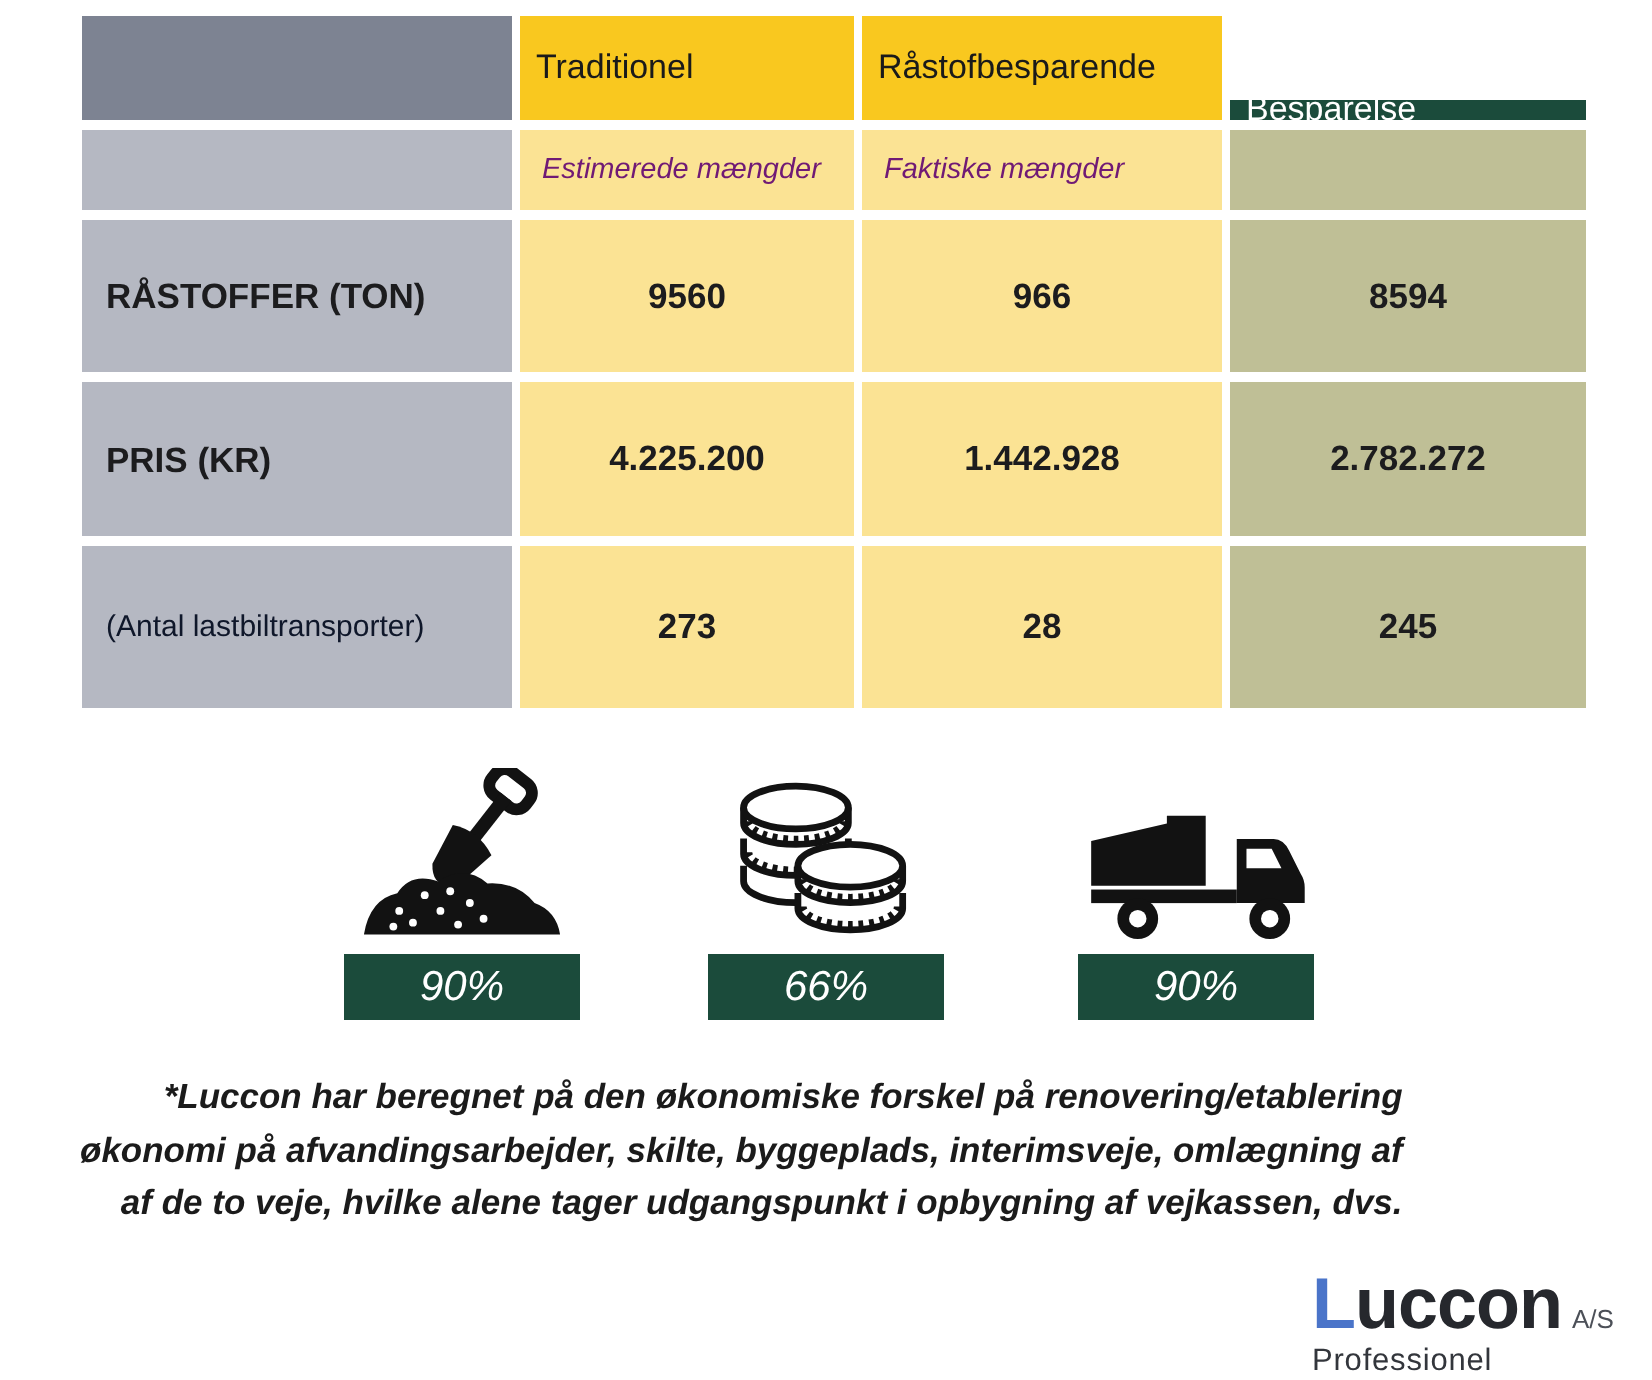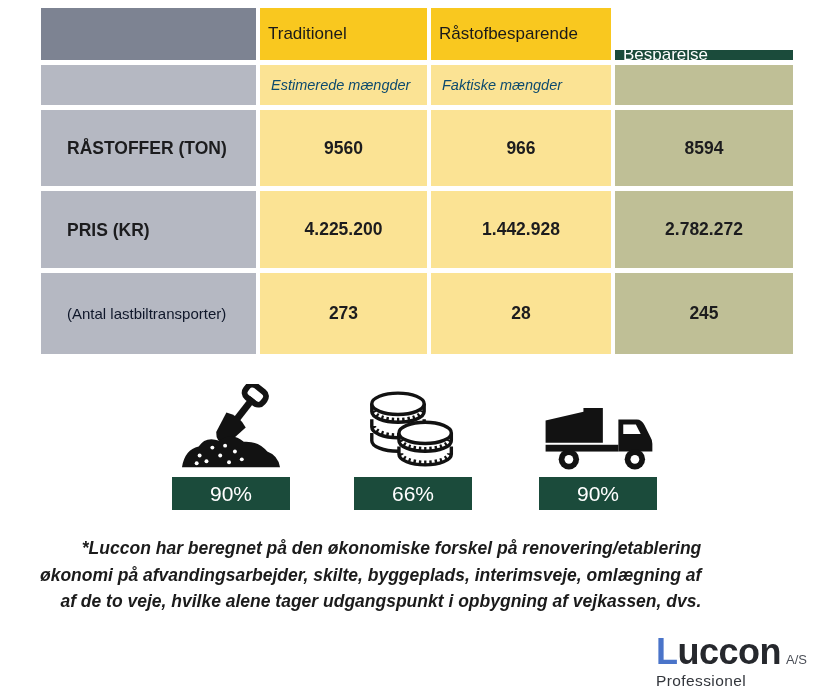--- a/index.html
+++ b/index.html
@@ -17,29 +17,29 @@
   .cell { display:flex; flex-direction:column; justify-content:center; }
   .g-dark  { background:#7d8392; }
   .g-light { background:#b5b8c2; }
   .yellow  { background:#f9c81f; }
   .ylight  { background:#fbe394; }
   .green   { background:#1b4b3b; }
   .olive   { background:#bfbf96; }
 
   .hdr { font-size:17px; font-weight:500; color:#1a1a1a; padding-left:8px; }
   .green.hdr { color:#ffffff;margin-top:42px; }
-  .sub { font-size:14.5px; font-style:italic; font-weight:500; color:#0c4a6e; padding-left:11px; }
-  .label { padding-left:26px; }
+  .sub { font-size:14.5px; font-style:italic; font-weight:500; color:#701a75; padding-left:11px; }
+  .label { padding-left:12px; }
   .lbl { font-size:17.5px; font-weight:bold; color:#1c1c1e; line-height:20px; }
   .sublbl { font-size:15px; color:#0f172a; line-height:17px; }
   .sublbl:empty { display:none; }
   .val { font-size:17.5px; font-weight:bold; color:#1c1c1e; text-align:center; }
 
   
-  .stat { position:absolute; width:200px; display:flex; flex-direction:column; align-items:center; }
+  .stat { position:absolute; width:200px; display:flex; flex-direction:column; align-items:center;font-style:italic; }
   .stat-0 { left:131px; top:386px; }
   .stat-1 { left:313px; top:386px; }
   .stat-2 { left:498px; top:386px; }
   .icon-box { height:84px; display:flex; align-items:flex-end; justify-content:center; margin-bottom:7px; }
   .badge { width:118px; height:33px; background:#1b4b3b; color:#ffffff; font-size:21px;
            display:flex; align-items:center; justify-content:center; }
 
   
   .footnote { position:absolute; left:40px; top:535px; font-style:italic; font-weight:700;
               font-size:17.5px; line-height:26.5px; color:#1b1b1b;text-align:right; }

